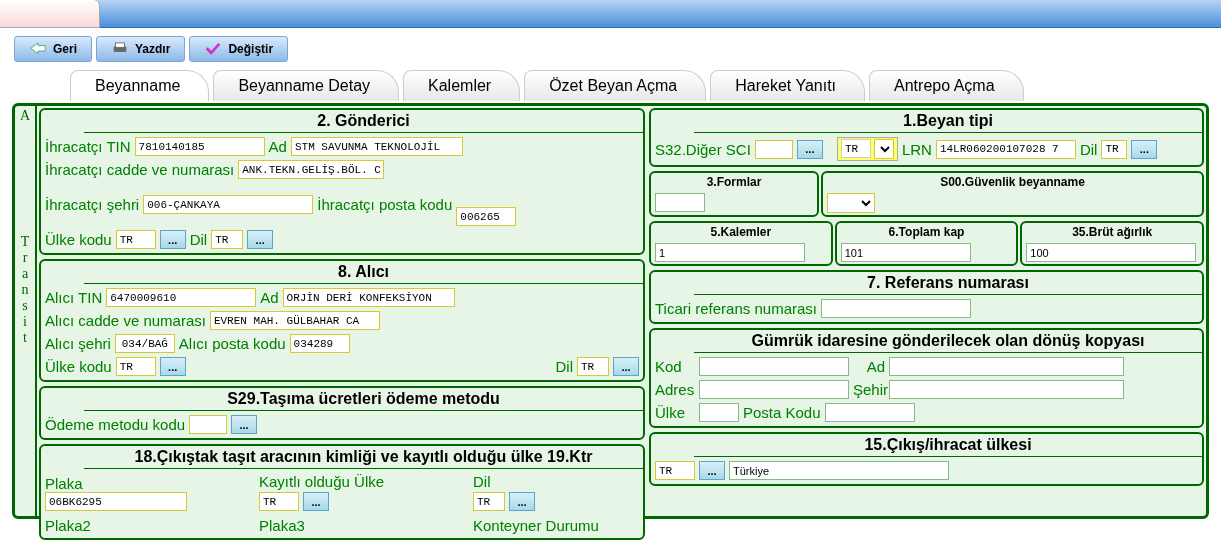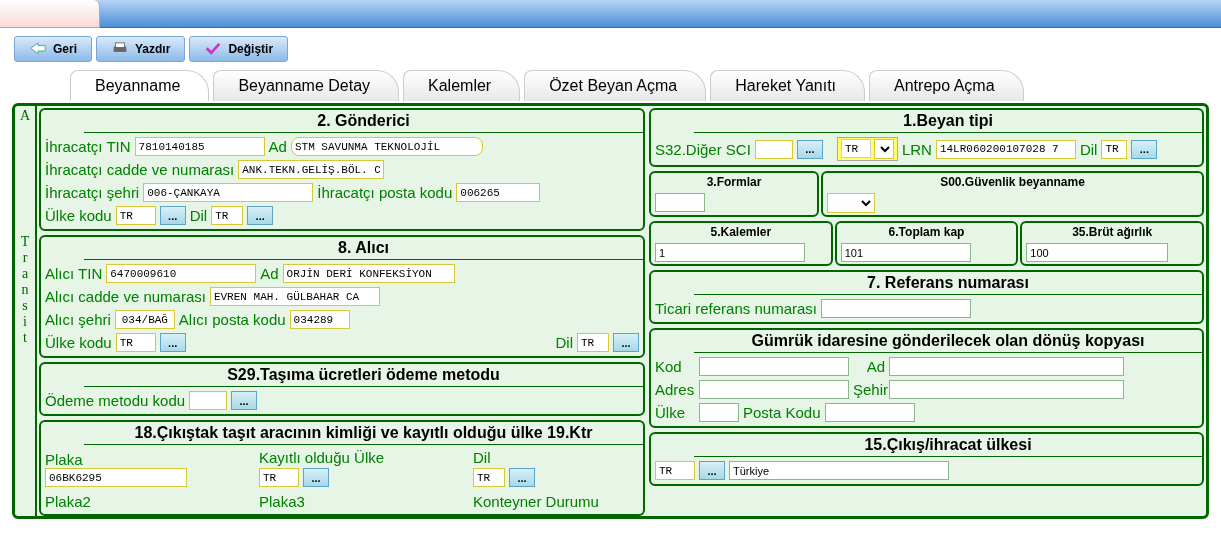--- a/index.html
+++ b/index.html
@@ -89,31 +89,31 @@
   <div class="cols">
     <div class="colL">
 
       <div class="sect">
         <div class="sect-h">2. Gönderici</div>
         <div class="sect-b">
           <div class="row">
             <span class="lbl">İhracatçı TIN</span>
             <input class="fld" style="width: 130px;" value="7810140185">
             <span class="lbl">Ad</span>
-            <input class="fld" style="width: 192px; border-radius: 8px;" value="STM SAVUNMA TEKNOLOJİL">
+            <input class="fld" style="width: 172px;" value="STM SAVUNMA TEKNOLOJİL">
           </div>
           <div class="row">
             <span class="lbl">İhracatçı cadde ve numarası</span>
             <input class="fld" style="width: 146px;" value="ANK.TEKN.GELİŞ.BÖL. CYB">
           </div>
           <div class="row">
             <span class="lbl">İhracatçı şehri</span>
             <input class="fld" style="width: 170px;" value="006-ÇANKAYA">
             <span class="lbl">İhracatçı posta kodu</span>
-            <input class="fld" style="width: 84px;" value="006265">
+            <input class="fld" style="width: 60px; margin-top: 24px;" value="006265">
           </div>
           <div class="row">
             <span class="lbl">Ülke kodu</span>
             <input class="fld" style="width: 40px;" value="TR">
             <button class="btn-dots">...</button>
             <span class="lbl">Dil</span>
             <input class="fld" style="width: 32px;" value="TR">
             <button class="btn-dots">...</button>
           </div>
         </div>
@@ -231,21 +231,21 @@
         <div class="rbox">
           <div class="rbox-h">5.Kalemler</div>
           <div class="rbox-b"><input class="plain" style="width: 150px;" value="1"></div>
         </div>
         <div class="rbox">
           <div class="rbox-h">6.Toplam kap</div>
           <div class="rbox-b"><input class="plain" style="width: 130px;" value="101"></div>
         </div>
         <div class="rbox">
           <div class="rbox-h">35.Brüt ağırlık</div>
-          <div class="rbox-b"><input class="plain" style="width: 142px;" value="100"></div>
+          <div class="rbox-b"><input class="plain" style="width: 170px;" value="100"></div>
         </div>
       </div>
 
       <div class="sect">
         <div class="sect-h">7. Referans numarası</div>
         <div class="sect-b">
           <div class="row">
             <span class="lbl">Ticari referans numarası</span>
             <input class="plain" style="width: 150px;" value="">
           </div>

